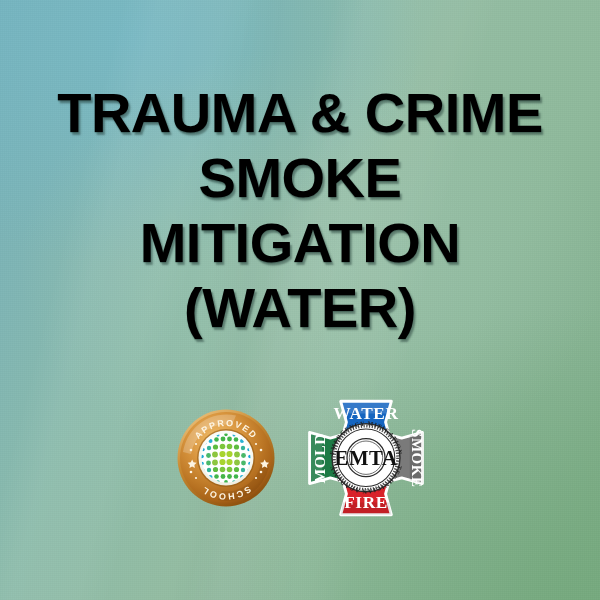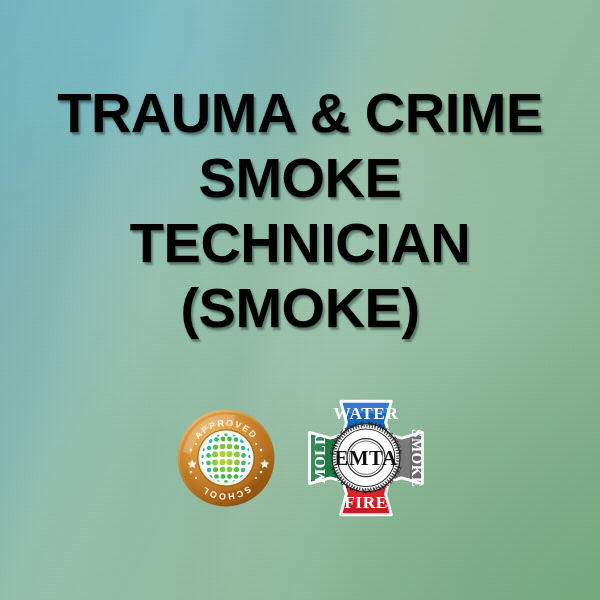--- a/index.html
+++ b/index.html
@@ -139,22 +139,22 @@
   <div class="bg-wash-a"></div>
   <div class="bg-wash-b"></div>
   <div class="bg-wash-c"></div>
   <div class="bg-streaks"></div>
   <div class="bg-streaks2"></div>
   <div class="bg-noise"></div>
 
   <div class="title-block">
     <span class="title-line">TRAUMA &amp; CRIME</span>
     <span class="title-line">SMOKE</span>
-    <span class="title-line">TECHNICIAN</span>
-    <span class="title-line">(SMOKE)</span>
+    <span class="title-line">MITIGATION</span>
+    <span class="title-line">(WATER)</span>
   </div>
 
   <div class="badge-row">
 
     <svg class="badge-approved-school" viewBox="0 0 200 200">
       <defs>
         <radialGradient id="ringGrad" cx="38%" cy="30%" r="75%">
           <stop offset="0%" stop-color="#f0bd6c"></stop>
           <stop offset="38%" stop-color="#d9963f"></stop>
           <stop offset="68%" stop-color="#bd7826"></stop>

